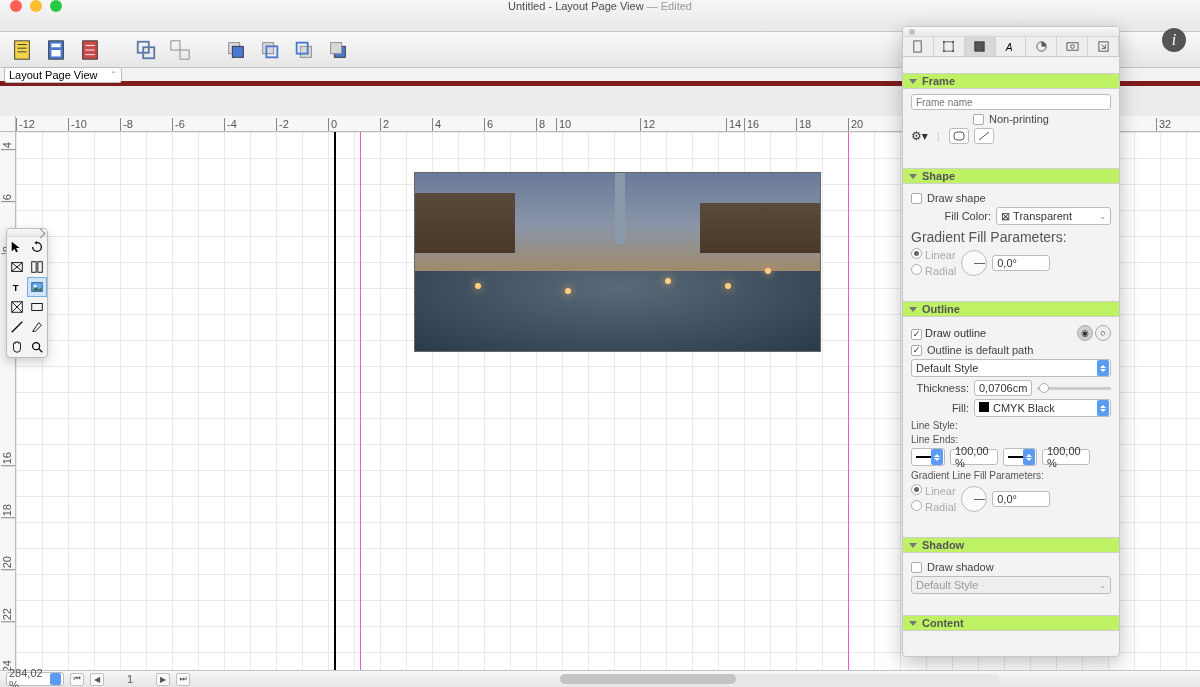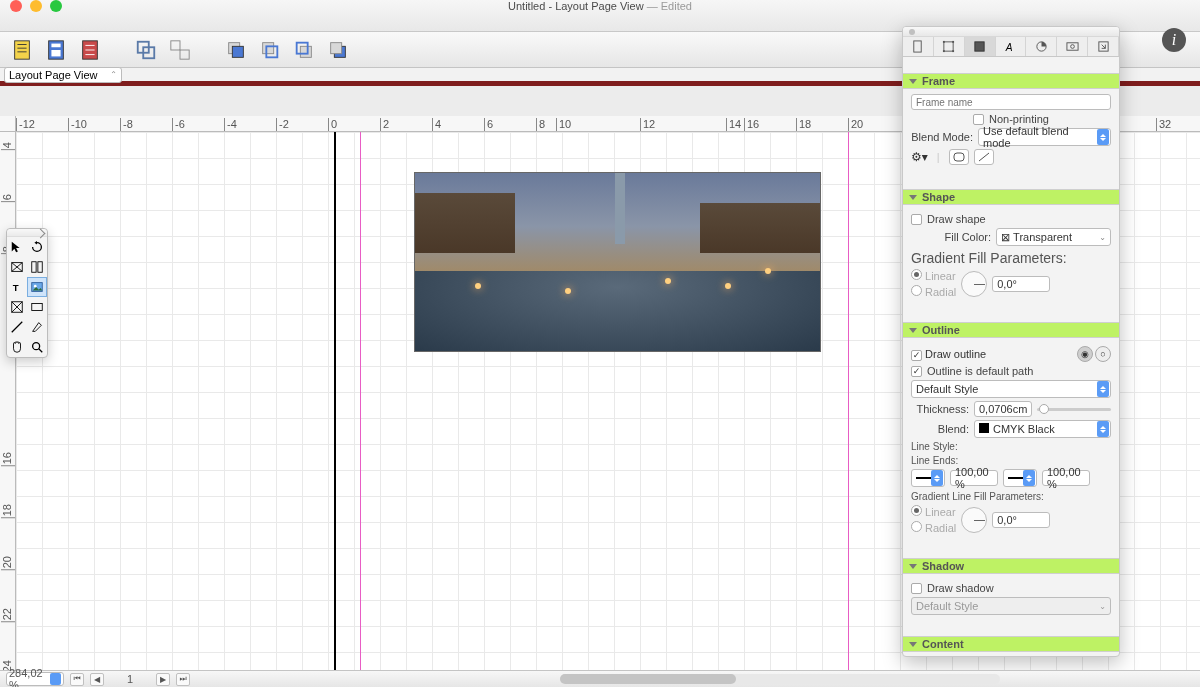--- a/index.html
+++ b/index.html
@@ -371,27 +371,20 @@
       <span class="tri"></span>
       <span>Frame</span>
     </div>
   <div class="section-body">
     <input class="field" style="width: 100%;" placeholder="Frame name">
     <div class="row" style="justify-content:center;">
       <span class="chk"></span>
       <label>Non-printing</label>
     </div>
     <div class="row">
-      <label class="lbl-r" style="flex:0 0 62px;">Blend Mode:</label>
-      <div class="select" style="flex:1;">
-        <span>Use default blend mode</span>
-          <span class="arrow"></span>
-      </div>
-    </div>
-    <div class="row">
       <span style="font-size:12px;">⚙︎▾</span>
       <span style="margin:0 4px;color:#ccc;">|</span>
       <span class="mini-icn">
           <svg width="12" height="10" viewBox="0 0 12 10">
             <rect x="1" y="1" width="10" height="8" rx="3" fill="none" stroke="#555"></rect>
           </svg>
         </span>
       <span class="mini-icn">
           <svg width="12" height="10" viewBox="0 0 12 10">
             <line x1="1" y1="9" x2="11" y2="1" stroke="#555"></line>
@@ -452,21 +445,21 @@
     <div class="row">
       <label class="lbl-r" style="flex:0 0 58px;">Thickness:</label>
       <div class="field short">
           <span>0,0706cm</span>
         </div>
       <div class="slider-track">
           <div class="slider-thumb"></div>
         </div>
     </div>
     <div class="row">
-      <label class="lbl-r" style="flex:0 0 58px;">Blend:</label>
+      <label class="lbl-r" style="flex:0 0 58px;">Fill:</label>
       <div class="select" style="flex:1;">
           <span><span class="swatch"></span><span>CMYK Black</span></span>
           <span class="arrow"></span>
         </div>
     </div>
     <div style="font-size:10px;color:#555;margin-top:3px;">Line Style:</div>
     <div style="font-size:10px;color:#555;margin-top:3px;">Line Ends:</div>
     <div class="row">
       <div class="select" style="width:34px;">
           <span class="line-sample" style="width:16px;"></span>

